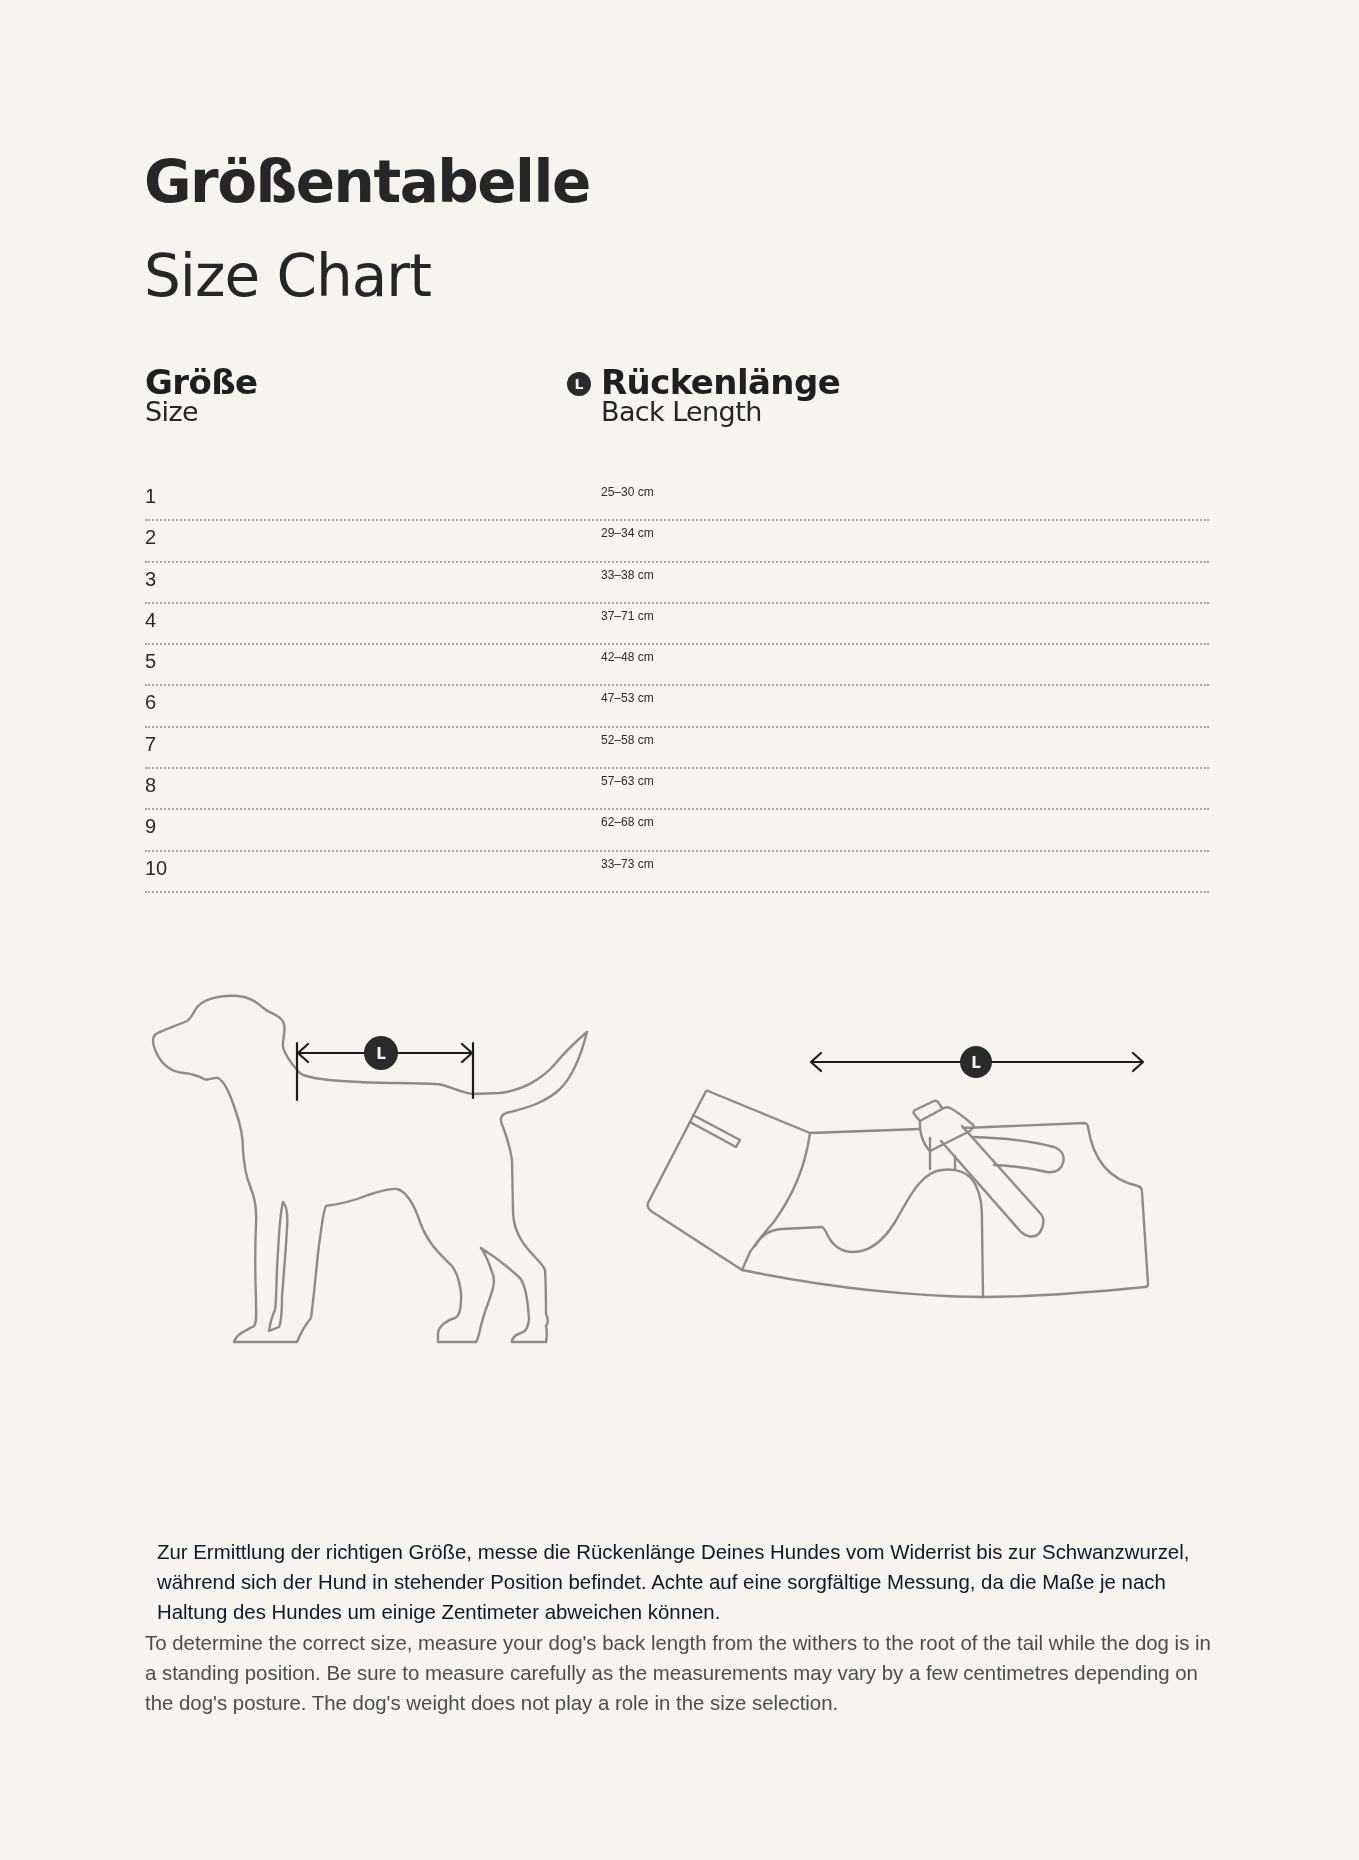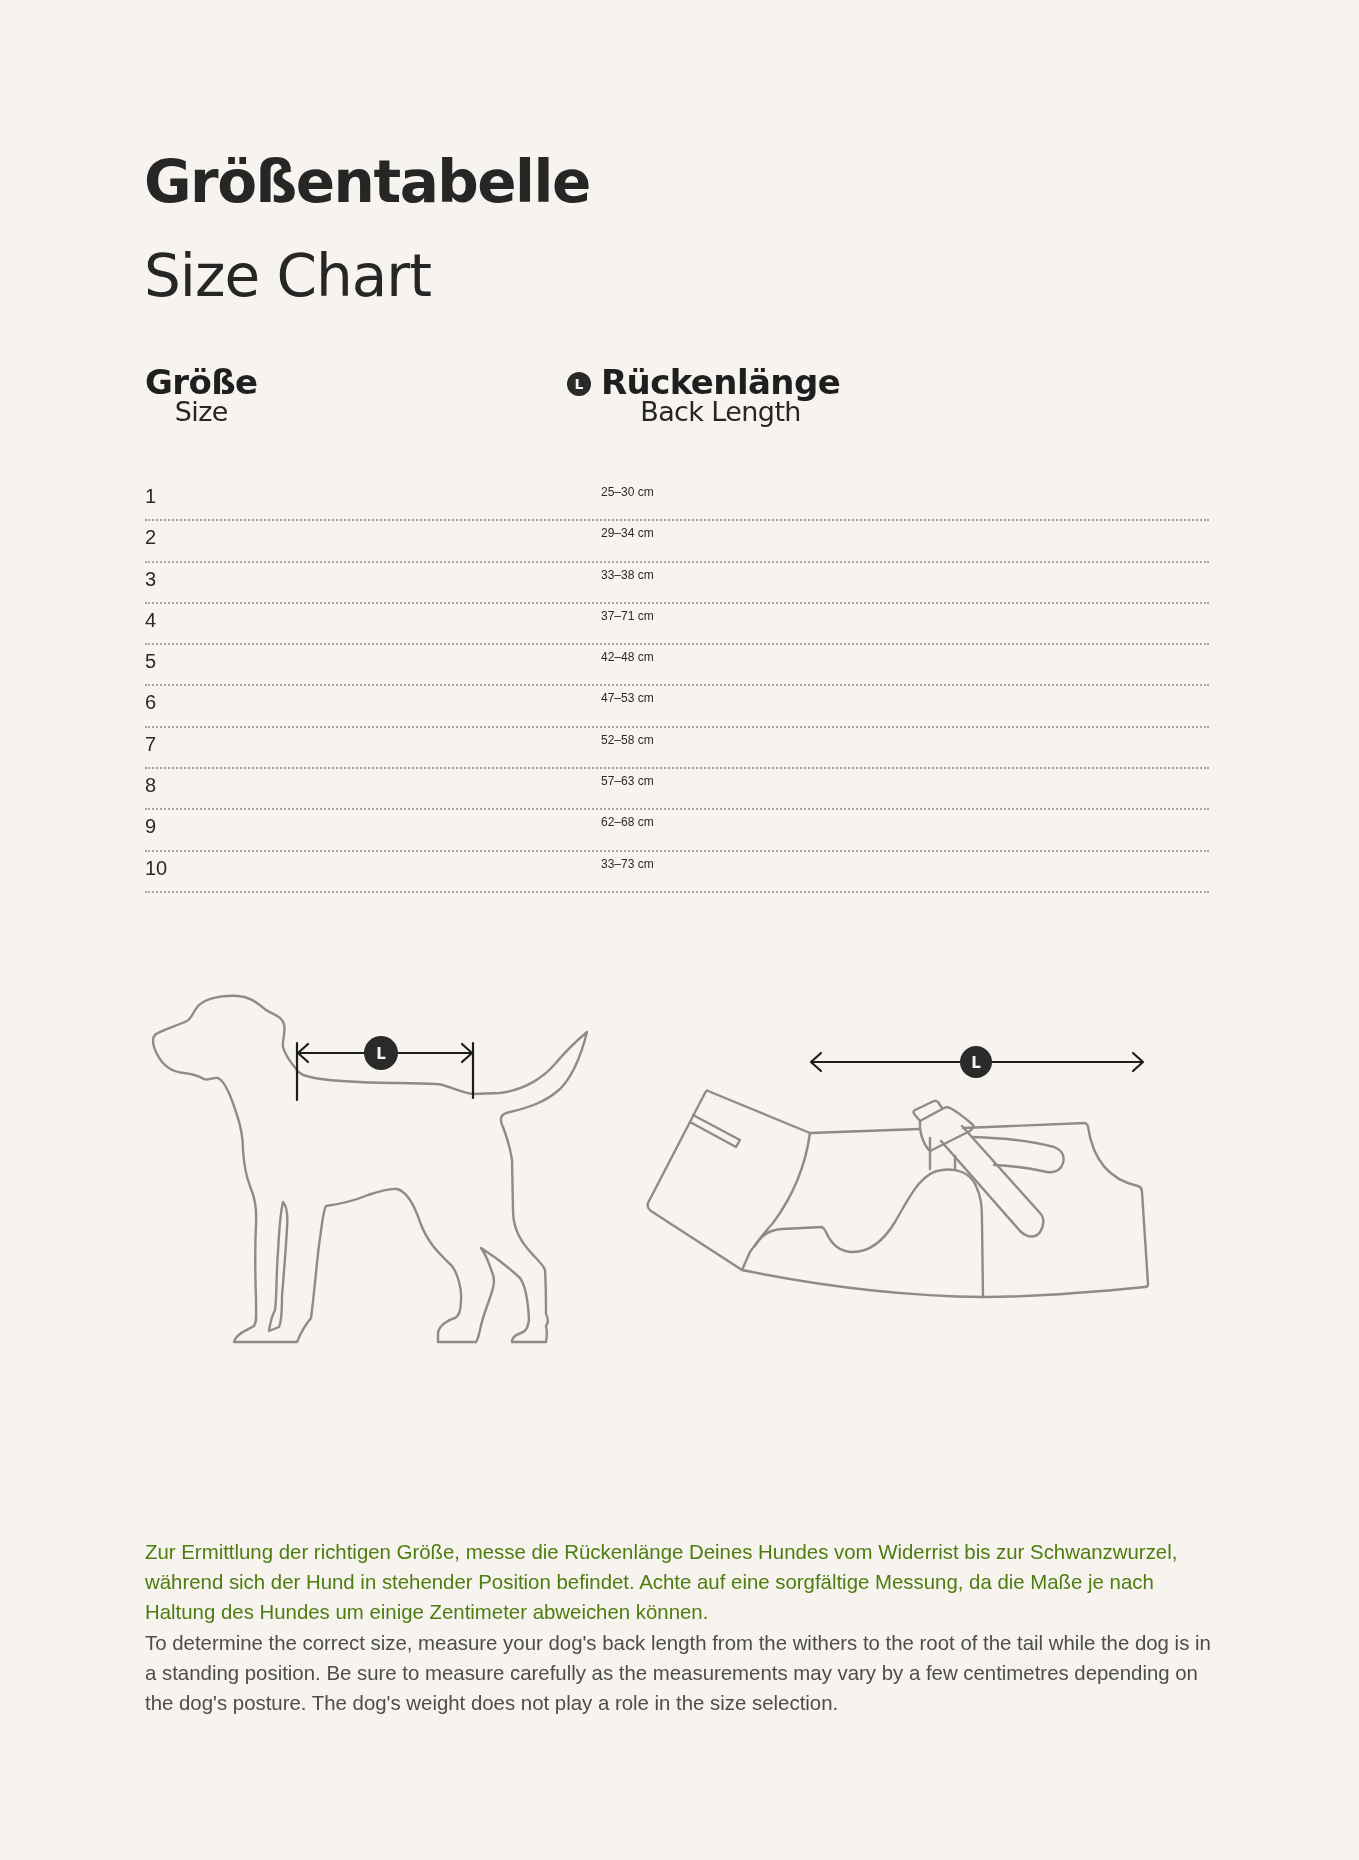--- a/index.html
+++ b/index.html
@@ -34,21 +34,21 @@
       line-height: 64px;
       color: #262626;
       white-space: nowrap;
       font-family: "DejaVu Sans", sans-serif;
       margin-top: 40px;
     }
 
     
     .col-head { line-height: 30px; white-space: nowrap; }
     .col-head .de { font-size: 34px; font-weight: bold; color: #1f1f1f; letter-spacing: -0.6px; display: block; }
-    .col-head .en { font-size: 27px; font-weight: normal; color: #262626; letter-spacing: -0.6px; display: block; text-align: center; }
+    .col-head .en { font-size: 27px; font-weight: normal; color: #262626; letter-spacing: -0.6px; display: block; }
     .col-size { left: 145px; top: 367px; }
     .col-len { left: 601px; top: 367px; }
 
     .len-icon {
       left: 567px; top: 372px;
       width: 24px; height: 24px;
       border-radius: 50%;
       background: #2a2a2a;
       color: #f7f3ee;
       font-size: 14px;
@@ -88,21 +88,21 @@
     .badge-letter { fill: #f7f3ee; font-size: 15px; font-weight: bold; font-family: "DejaVu Sans", sans-serif; }
 
     
     .desc {
       left: 145px; top: 1537px;
       width: 1080px;
       font-family: "Liberation Sans", sans-serif;
       font-size: 20.4px;
       line-height: 30.2px;
     }
-    .desc .de { color: #4d7c0f; display: block; }
+    .desc .de { color: #0f172a; display: block; margin-left: 12px; }
     .desc .en { color: #4d4d4d; display: block; font-weight: normal; }
   </style>
 </head>
 <body>
 
 <div class="abs title-de">Größentabelle</div>
 <div class="abs title-en">Size Chart</div>
 
 <div class="abs col-head col-size">
   <span class="de">Größe</span>

